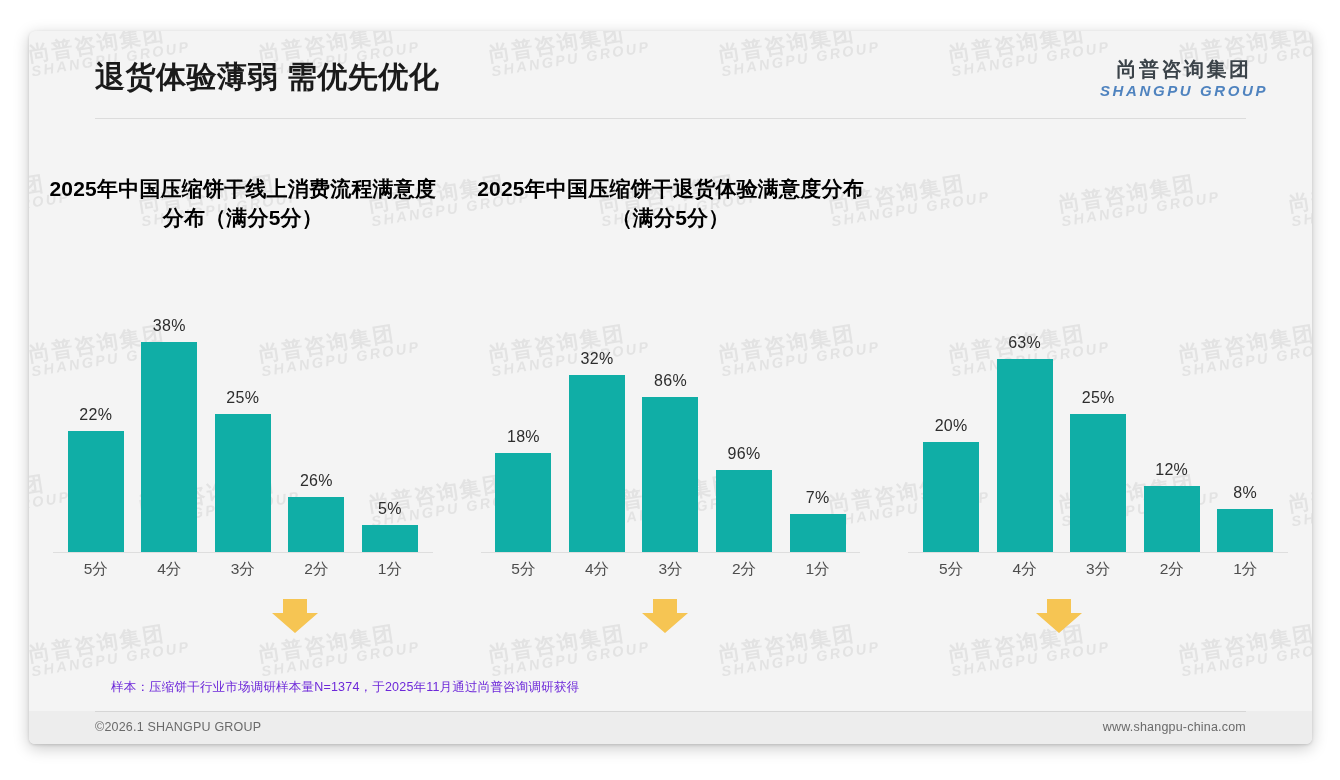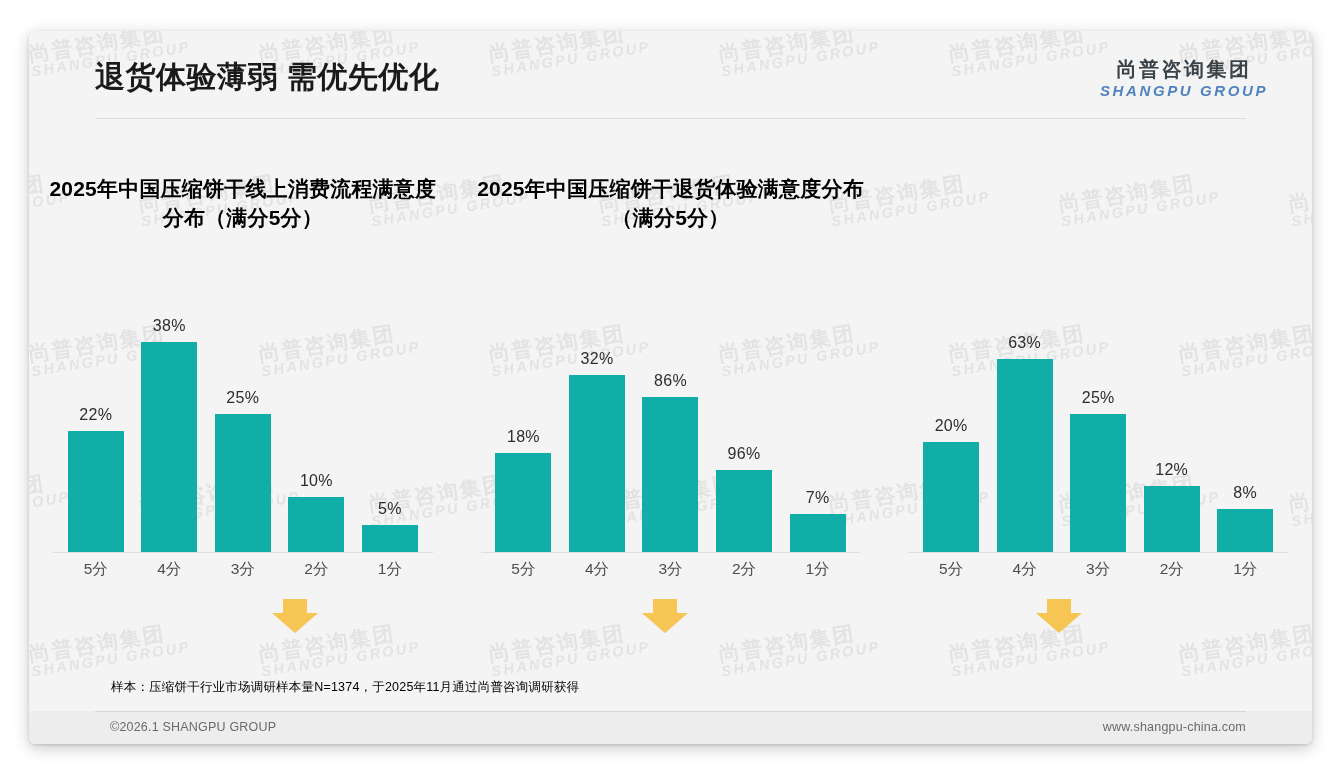--- a/index.html
+++ b/index.html
@@ -219,21 +219,21 @@
     font-size: 21px;
     margin-left: 2px;
   }
 
   
   #footnote {
     position: absolute;
     left: 82px;
     top: 648px;
     font-size: 12.5px;
-    color: #000000;
+    color: #6d28d9;
     letter-spacing: .2px;
     z-index: 4;
   }
 
   
   #footer-rule {
     position: absolute;
     left: 66px;
     top: 680px;
     width: 1151px;
@@ -250,21 +250,20 @@
     background: #ededed;
     z-index: 4;
   }
   #copyright {
     position: absolute;
     left: 66px;
     top: 9px;
     font-size: 12.5px;
     color: #6a6a6a;
     letter-spacing: .2px;
-    margin-left: 15px;
   }
   #website {
     position: absolute;
     right: 66px;
     top: 9px;
     font-size: 12.5px;
     color: #6a6a6a;
     letter-spacing: .2px;
   }
 </style>
@@ -425,21 +424,21 @@
               </div>
               <div class="bar-slot">
                 <div class="bar-value">38%</div>
                 <div class="bar" style="height: 211px; background: rgb(16, 174, 166);"></div>
               </div>
               <div class="bar-slot">
                 <div class="bar-value">25%</div>
                 <div class="bar" style="height: 139px; background: rgb(16, 174, 166);"></div>
               </div>
               <div class="bar-slot">
-                <div class="bar-value">10%</div>
+                <div class="bar-value">26%</div>
                 <div class="bar" style="height: 56px; background: rgb(16, 174, 166);"></div>
               </div>
               <div class="bar-slot">
                 <div class="bar-value">5%</div>
                 <div class="bar" style="height: 28px; background: rgb(16, 174, 166);"></div>
               </div>
             </div>
             <div class="axis-line"></div>
           </div>
           <div class="cat-labels">

